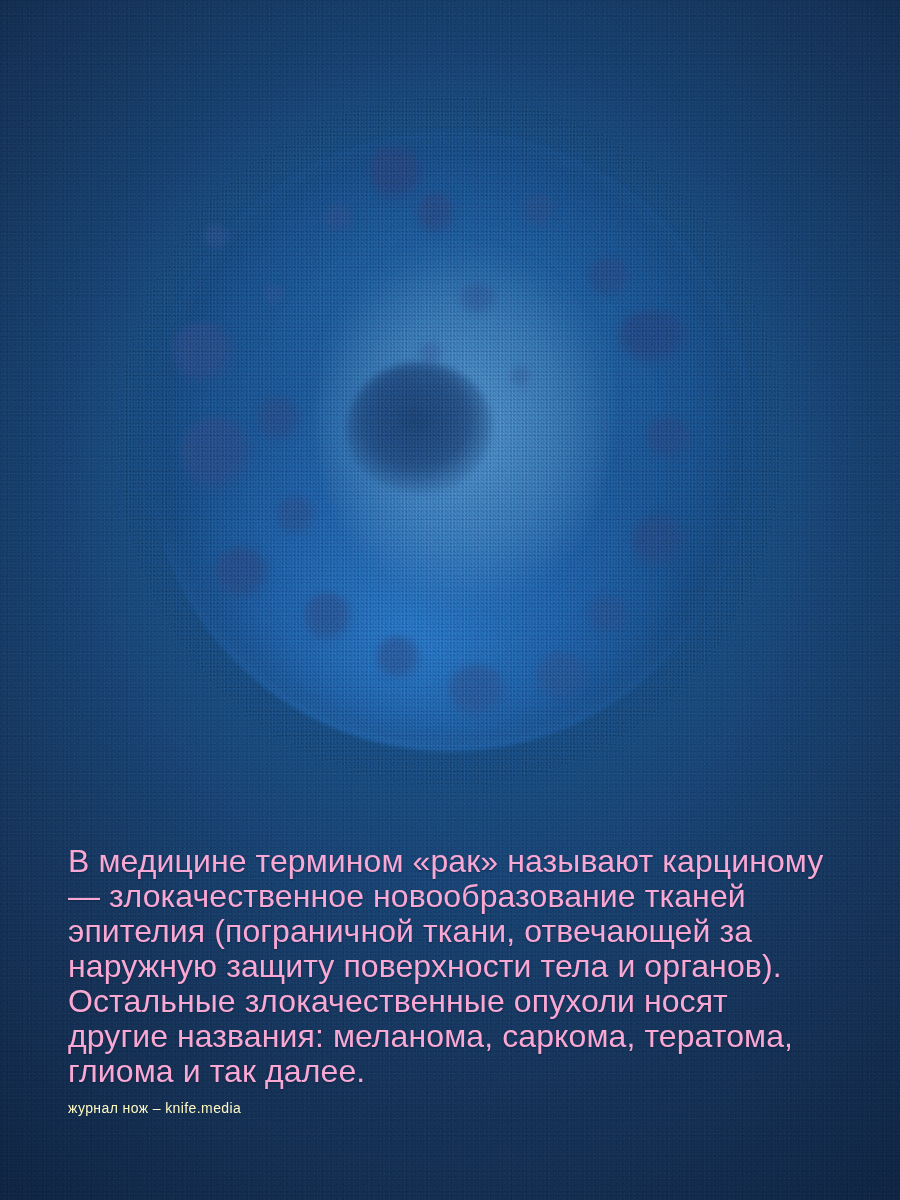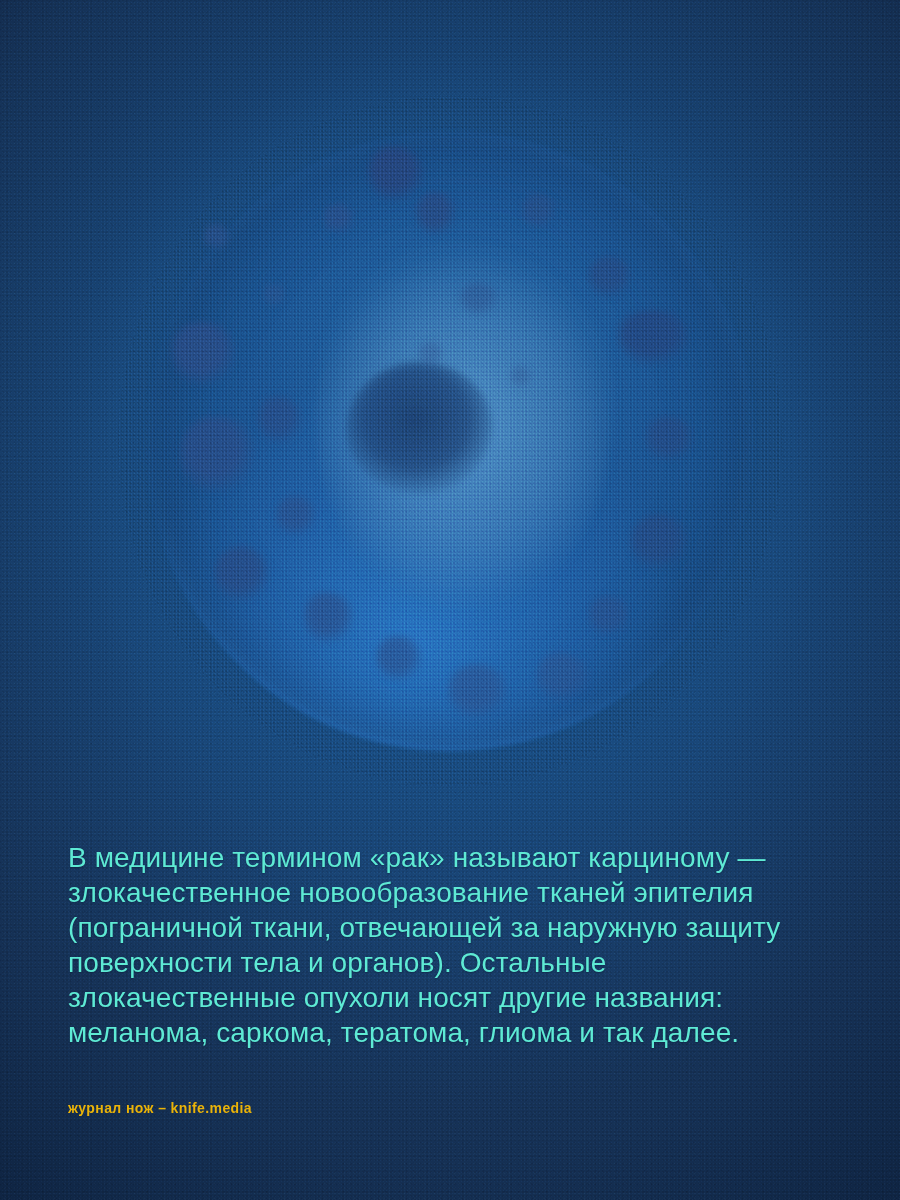--- a/index.html
+++ b/index.html
@@ -142,35 +142,35 @@
     background-position: 0 0, 2px 1px;
     border-radius: 50%;
   }
 
   
   .caption {
     position: absolute;
     left: 68px;
     top: 812px;
     width: 760px;
-    color: #5eead4;
-    font-size: 28px;
+    color: #f9a8d4;
+    font-size: 32px;
     line-height: 35px;
     letter-spacing: 0.1px;
     text-shadow: 0 1px 2px rgba(8,24,48,0.45);
   }
 
   .footer {
     position: absolute;
     left: 68px;
     top: 1100px;
     font-size: 14px;
-    font-weight: bold;
+    font-weight: normal;
     letter-spacing: 0.4px;
-    color: #eab308;
+    color: #fef9c3;
   }
 </style>
 </head>
 <body>
 
 <div class="card">
 
   <div class="bg-base"></div>
 
   <div class="micrograph">

